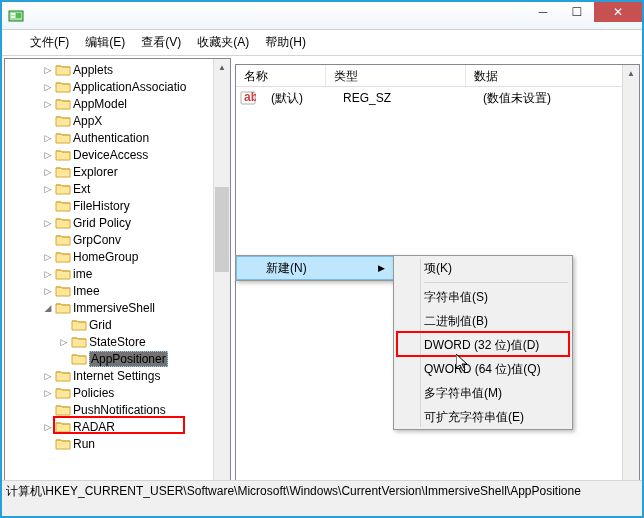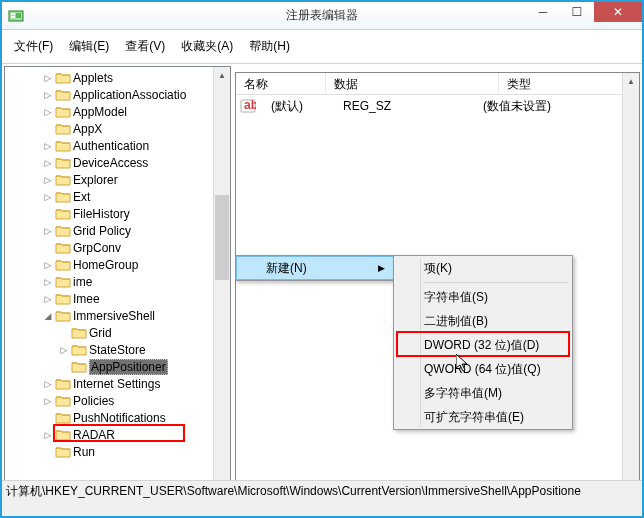--- a/index.html
+++ b/index.html
@@ -9,21 +9,21 @@
   .titlebar { height: 28px; background: linear-gradient(#fff, #f0f6fb); display: flex; align-items: center; position: relative; border-bottom: 1px solid #d0d0d0; }
   .app-icon { width: 16px; height: 16px; margin: 0 6px; display: inline-block; }
   .app-icon svg { width:16px; height:16px; }
   .title-text { position: absolute; left: 0; right: 0; text-align: center; font-size: 12px; color: #333; }
   .win-controls { position: absolute; right: 0; top: 0; display: flex; }
   .win-btn { width: 34px; height: 20px; display: flex; align-items: center; justify-content: center; font-size: 12px; }
   .win-btn.close { width: 48px; background: #c75050; color: #fff; height: 20px; }
   .win-btn.min, .win-btn.max { color: #333; }
   
   
-  .menubar { height: 34px; background: #fff; border-bottom: 1px solid #d4d4d4; display: flex; align-items: center; padding-left: 4px; }
+  .menubar { height: 26px; background: #fff; border-bottom: 1px solid #d4d4d4; display: flex; align-items: center; padding-left: 20px; }
   .menu-item { padding: 2px 8px; color: #000; }
   
   
   .main { display: flex; height: 445px; background: #fff; }
   .tree-pane { width: 227px; border: 1px solid #828790; margin: 2px 0 0 2px; overflow: hidden; position: relative; background:#fff; }
   .tree { padding: 2px 0; }
   .right-pane { flex: 1; margin: 8px 2px 0 4px; border: 1px solid #828790; position: relative; background: #fff; }
   
   
   .node { display: flex; align-items: center; height: 17px; padding-left: 2px; white-space: nowrap; }
@@ -71,21 +71,20 @@
 
 <div class="titlebar">
   <span class="app-icon">
     <svg viewBox="0 0 16 16">
         <rect x="1" y="3" width="14" height="10" fill="#9be29b" stroke="#2a7a2a"></rect>
         <rect x="3" y="5" width="4" height="2" fill="#fff"></rect>
         <rect x="3" y="8" width="4" height="2" fill="#fff"></rect>
         <rect x="8" y="5" width="5" height="5" fill="#55b955"></rect>
       </svg>
   </span>
-  <div class="title-text">注册表编辑器</div>
   <div class="win-controls">
     <div class="win-btn min">─</div>
     <div class="win-btn max">☐</div>
     <div class="win-btn close">✕</div>
   </div>
 </div>
 
 <div class="menubar">
   <span class="menu-item">文件(F)</span>
   <span class="menu-item">编辑(E)</span>
@@ -333,22 +332,22 @@
       <div class="btn">▲</div>
       <div class="thumb" style="top:128px; height:85px;"></div>
       <div class="btn" style="position:absolute;bottom:0;left:0;right:0;">▼</div>
     </div>
     <div class="highlight-red" style="left:48px; top:357px; width:132px; height:18px;"></div>
   </div>
 
   <div class="right-pane">
     <div class="list-header">
       <div class="col" style="width:90px">名称</div>
+      <div class="col" style="width:140px">类型</div>
       <div class="col" style="flex:1">数据</div>
-      <div class="col" style="width:140px">类型</div>
     </div>
     <div class="list-body">
       <div class="list-row">
         <span class="val-icon">
           <svg viewBox="0 0 16 16">
               <rect x="1" y="2" width="14" height="12" rx="1" fill="#fff" stroke="#b0b0b0"></rect>
               <text x="4" y="11" font-size="8" fill="#d04040" font-weight="bold">ab</text>
             </svg>
         </span>
         <span style="width:72px">(默认)</span>

